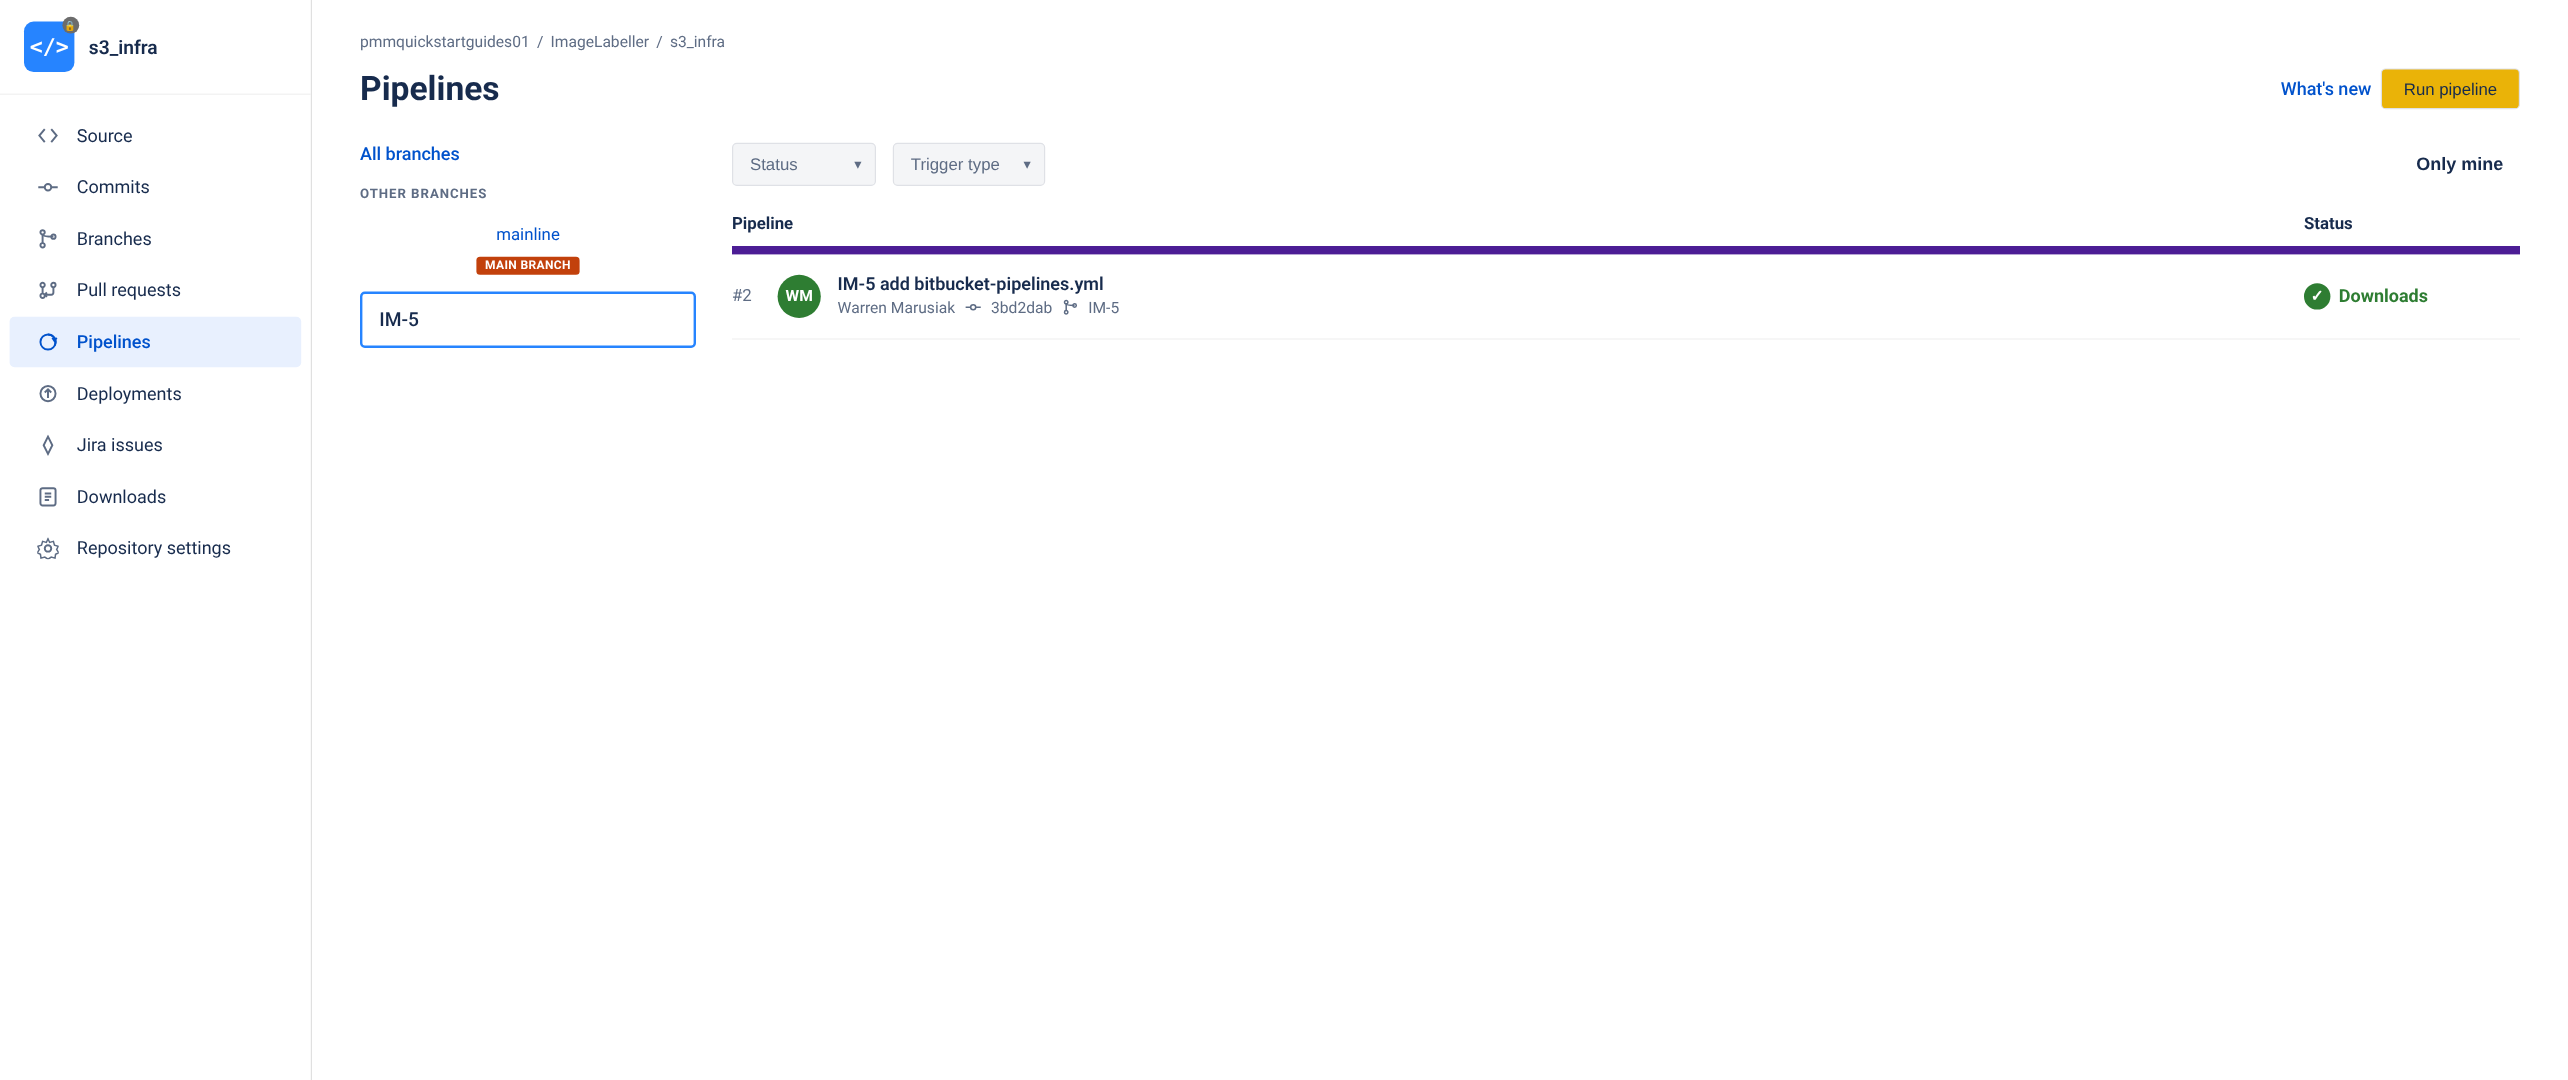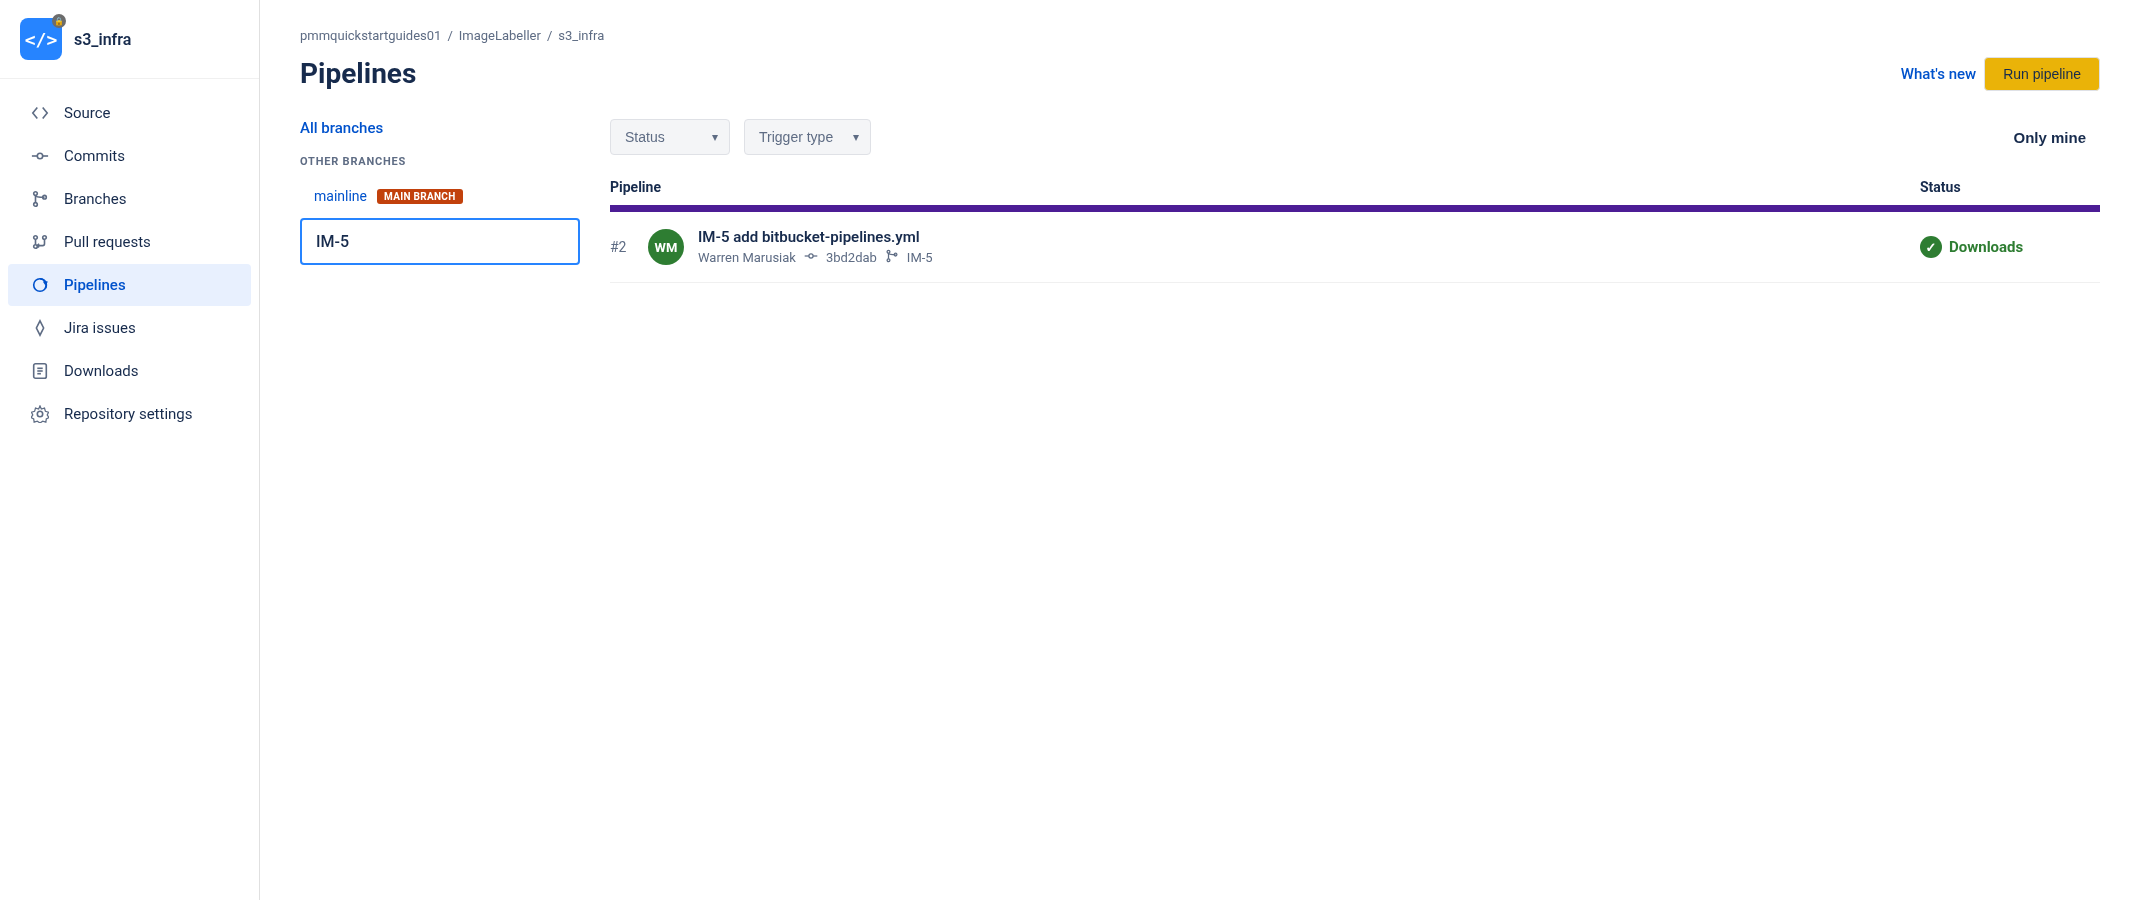--- a/index.html
+++ b/index.html
@@ -468,20 +468,29 @@
       <span class="nav-icon">
         <svg class="icon-svg" viewBox="0 0 20 20" fill="none" stroke="#0052cc" stroke-width="1.8">
           <circle cx="10" cy="10" r="7"></circle>
           <path d="M10 3 A7 7 0 0 1 16.06 13.5" stroke="#0052cc"></path>
           <polyline points="14,6 16,9 18,6" fill="none" stroke="#0052cc"></polyline>
         </svg>
       </span>
       <span>Pipelines</span>
     </div>
 
+    <div class="nav-item">
+      <span class="nav-icon">
+        <svg class="icon-svg" viewBox="0 0 20 20" fill="none" stroke="#5e6c84" stroke-width="1.8">
+          <circle cx="10" cy="10" r="7"></circle>
+          <path d="M10 6 L10 14 M7 9 L10 6 L13 9"></path>
+        </svg>
+      </span>
+      <span>Deployments</span>
+    </div>
 
     <div class="nav-item">
       <span class="nav-icon">
         <svg class="icon-svg" viewBox="0 0 20 20" fill="none" stroke="#5e6c84" stroke-width="1.8">
           <path d="M10 2 L14 10 L10 18 L6 10 Z"></path>
         </svg>
       </span>
       <span>Jira issues</span>
     </div>
 
@@ -528,21 +537,21 @@
     </div>
   </div>
 
   <div class="pipeline-content">
 
     <div class="branches-panel">
       <a class="all-branches-link">All branches</a>
 
       <div class="other-branches-label">OTHER BRANCHES</div>
 
-      <div class="branch-item" style="padding-bottom: 8px;">
+      <div class="branch-item" style="padding-bottom: 8px; flex-direction: column;">
         <span class="branch-name-link">mainline</span>
         <span class="main-branch-badge">MAIN BRANCH</span>
       </div>
 
       <div class="branch-item-selected">
         <span class="branch-label">IM-5</span>
       </div>
     </div>
 
     <div class="pipelines-panel">

